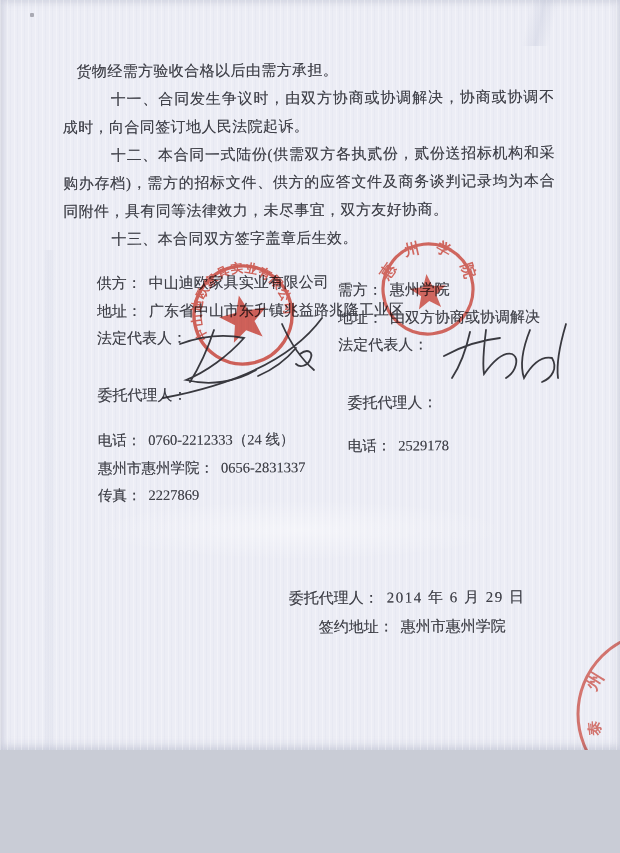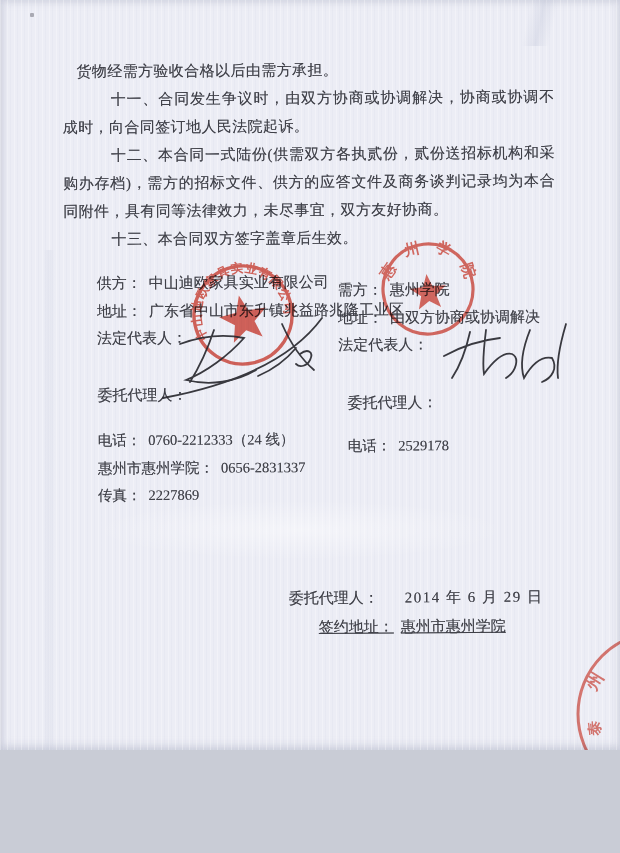--- a/index.html
+++ b/index.html
@@ -43,22 +43,22 @@
   .block{position:absolute;font-size:15px;line-height:27.5px;white-space:nowrap;
     text-shadow:0 0 .5px rgba(63,64,72,.5);}
   .party-left{left:95px;top:269px;}
   .party-right{left:336px;top:277px;}
   .agent-left{left:95px;top:381px;}
   .agent-right{left:345px;top:390px;}
   .contact-left{left:95px;top:426px;font-size:14.5px;font-family:Liberation Serif, serif;}
   .contact-right{left:345px;top:432px;font-size:14.5px;line-height:28px;}
   .label{margin-right:7px;text-align:center;}
   .signing{left:285px;top:584px;line-height:28.5px;}
-  .signing .time-val{margin-left:26px;letter-spacing:1.5px;}
-  .signing .place-line{text-indent:30px;text-decoration:underline;}
+  .signing .time-val{margin-left:8px;letter-spacing:1.5px;}
+  .signing .place-line{text-indent:30px;}
   .pagenum{position:absolute;left:0;right:0;top:787px;text-align:center;
     font-size:11px;color:#5a5a63;letter-spacing:1px;}
 
   .seal{position:absolute;mix-blend-mode:multiply;pointer-events:none;}
   .seal-supplier{left:184px;top:256px;transform:rotate(-12deg);opacity:.84;}
   .seal-buyer{left:376px;top:237px;transform:rotate(-6deg);opacity:.80;}
   .seal-edge{position:absolute;right:0;top:628px;width:62px;height:172px;overflow:hidden;opacity:.72;mix-blend-mode:multiply;pointer-events:none;}
   .seal text, .seal-edge text{font-family:"Liberation Serif","DejaVu Serif",serif;font-weight:bold;}
 
   .signatures{position:absolute;inset:0;pointer-events:none;}

